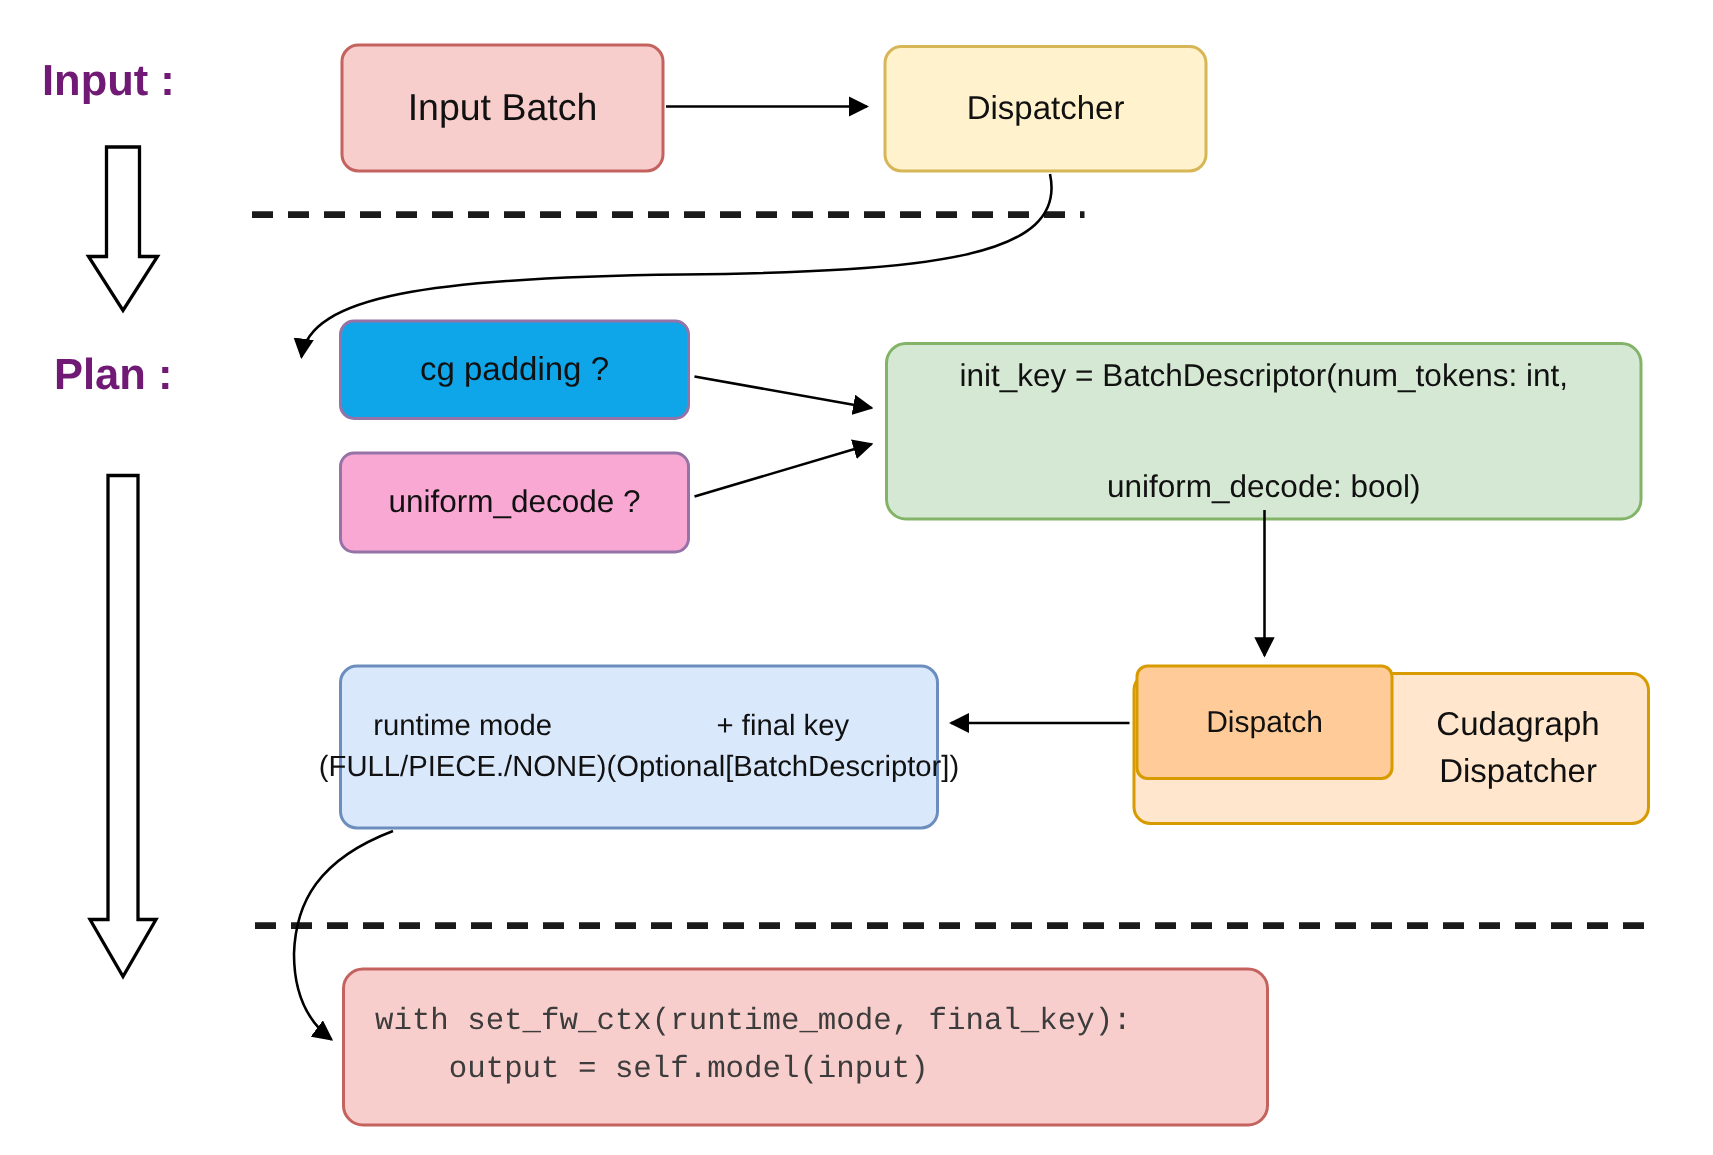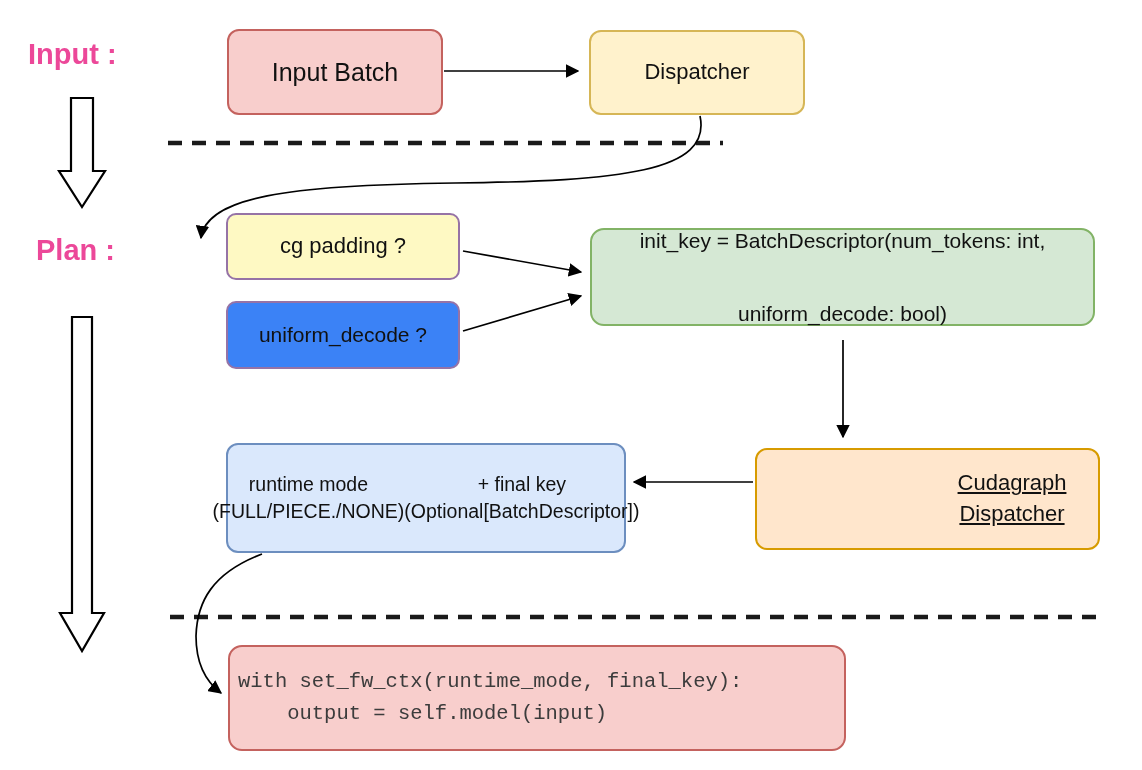--- a/index.html
+++ b/index.html
@@ -9,21 +9,21 @@
     position: relative;
     width: 1142px;
     height: 770px;
     background: #ffffff;
     overflow: hidden;
   }
   .phase-label {
     position: absolute;
     font-size: 29px;
     font-weight: 700;
-    color: #ec4899;
+    color: #701a75;
     white-space: nowrap;
   }
   #lbl-input   { left: 28px;  top: 38px; }
   #lbl-plan    { left: 36px;  top: 234px; text-align: center; }
   #lbl-execute { left: 24px;  top: 668px; }
 
   .node {
     position: absolute;
     border: 2px solid;
     display: flex;
@@ -39,58 +39,58 @@
     background: #f8cecc; border-color: #c4625e; border-radius: 12px;
     font-size: 25px;
   }
   #node-preprocess {
     left: 589px; top: 30px; width: 216px; height: 85px;
     background: #fff2cc; border-color: #d6b656; border-radius: 12px;
     font-size: 22px;
   }
   #node-cg-padding {
     left: 226px; top: 213px; width: 234px; height: 67px;
-    background: #fef9c3; border-color: #9673a6; border-radius: 10px;
+    background: #0ea5e9; border-color: #9673a6; border-radius: 10px;
     font-size: 22px;
   }
   #node-uniform-decode {
     left: 226px; top: 301px; width: 234px; height: 68px;
-    background: #3b82f6; border-color: #9673a6; border-radius: 10px;
+    background: #f9a8d4; border-color: #9673a6; border-radius: 10px;
     font-size: 21px;
   }
   #node-init-key {
-    left: 590px; top: 228px; width: 505px; height: 98px;
+    left: 590px; top: 228px; width: 505px; height: 119px;
     background: #d5e8d4; border-color: #82b366; border-radius: 14px;
     font-size: 21px; flex-direction: column; gap: 44px;
   }
   #node-cudagraph {
     left: 755px; top: 448px; width: 345px; height: 102px;
     background: #ffe6cc; border-color: #d79b00; border-radius: 12px;
     justify-content: flex-end; font-size: 22px;
   }
   #node-cudagraph .right-label {
-    width: 172px; text-align: center; text-decoration: underline;
+    width: 172px; text-align: center;
   }
   #node-dispatch {
     left: 757px; top: 443px; width: 172px; height: 77px;
     background: #ffcc99; border-color: #d79b00; border-radius: 8px;
     font-size: 20px;
   }
   #node-runtime {
     left: 226px; top: 443px; width: 400px; height: 110px;
     background: #dae8fc; border-color: #6c8ebf; border-radius: 12px;
     font-size: 19.5px; flex-direction: row;
   }
   #node-execute-code {
     left: 228px; top: 645px; width: 618px; height: 106px;
     background: #f8cecc; border-color: #c4625e; border-radius: 14px;
     font-family: "Liberation Mono", monospace;
     font-size: 20.5px; color: #3c3c3c;
     justify-content: flex-start;
-    padding-left: 8px;
+    padding-left: 20px;
   }
   #node-execute-code .code-lines { text-align: left; }
   .pre-line { white-space: pre; display: block; line-height: 1.55; }
 
   svg.overlay {
     position: absolute;
     left: 0; top: 0;
     width: 1142px; height: 770px;
     pointer-events: none;
   }
@@ -124,20 +124,23 @@
 
   <div class="node" id="node-init-key">
     <span>init_key = BatchDescriptor(num_tokens: int,</span>
     <span>uniform_decode: bool)</span>
   </div>
 
   <div class="node" id="node-cudagraph">
     <span class="right-label">Cudagraph Dispatcher</span>
   </div>
 
+  <div class="node" id="node-dispatch">
+    <span>Dispatch</span>
+  </div>
 
   <div class="node" id="node-runtime">
     <span>runtime mode (FULL/PIECE./NONE)</span>
     <span>+ final key (Optional[BatchDescriptor])</span>
   </div>
 
   <div class="node" id="node-execute-code">
     <div class="code-lines">
       <span class="pre-line">with set_fw_ctx(runtime_mode, final_key):</span>
       <span class="pre-line">    output = self.model(input)</span>

